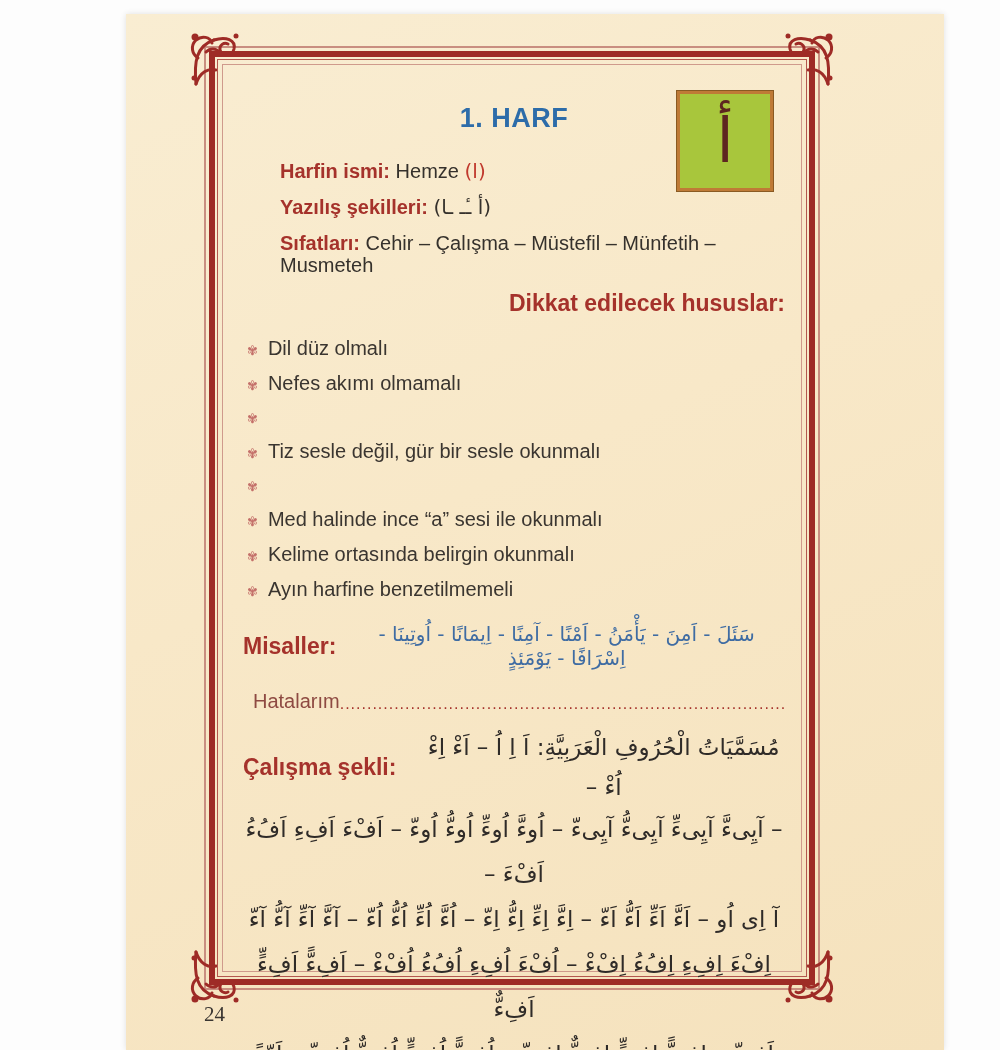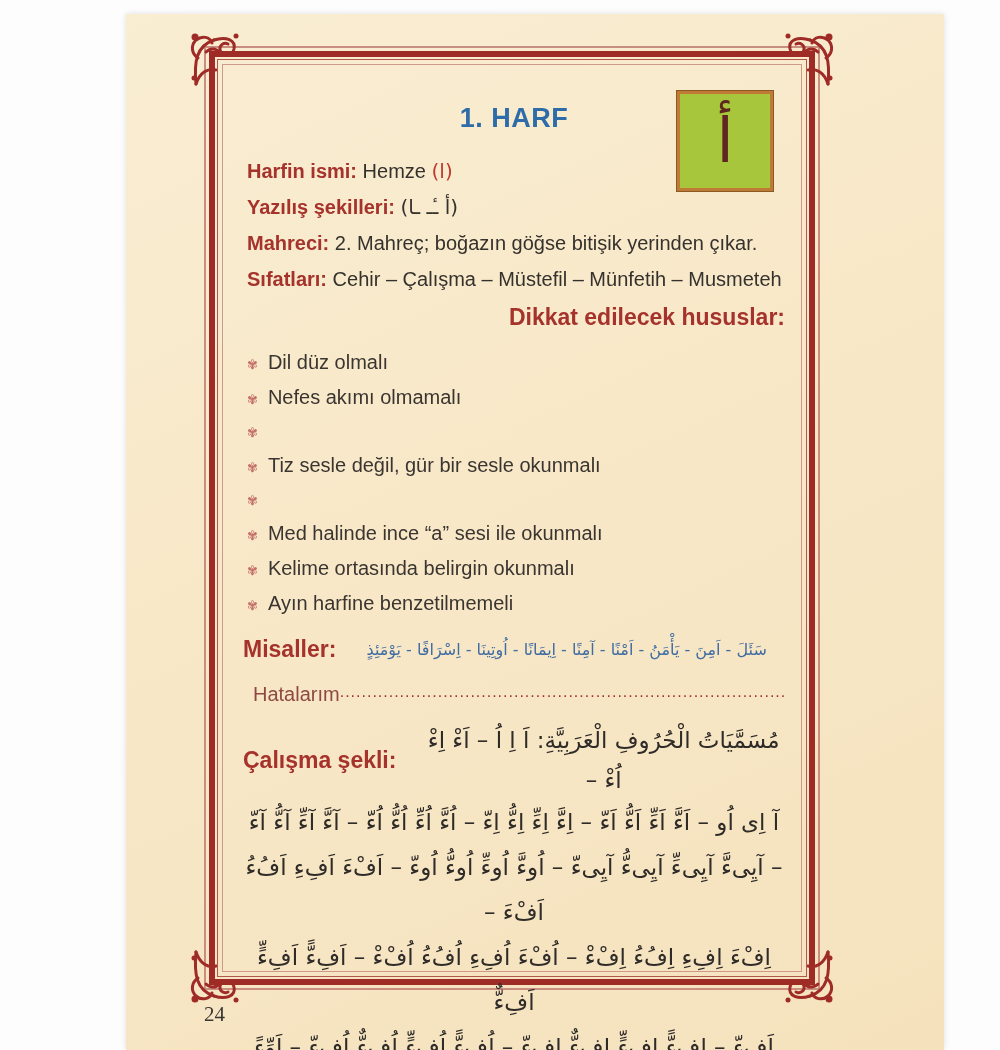--- a/index.html
+++ b/index.html
@@ -36,44 +36,44 @@
   .letterbox{
     position:absolute;top:26px;right:28px;width:96px;height:100px;
     background:#a8c63c;border:3px solid #bf7a36;outline:1px solid #8a5a22;
     display:flex;align-items:center;justify-content:center;box-sizing:border-box;
   }
   .letterbox .glyph{
     font-family:"DejaVu Sans",sans-serif;font-size:62px;color:#5d2620;line-height:1;
   }
 
   .info{margin:26px 0 0 4px;font-size:20px;color:#35312c;line-height:1.1;}
-  .info .row{margin-bottom:14px;}
+  .info .row{margin-bottom:14px;margin-left:33px;}
   .lbl{color:#a5322b;font-weight:bold;}
   .red{color:#c0392d;}
   .ar{font-family:"DejaVu Sans",sans-serif;}
 
   .sect-head{
     margin:10px 0 15px 0;font-size:23px;font-weight:bold;color:#a5322b;text-align:right;
   }
 
   ul.bullets{list-style:none;margin:10px 0 0 4px;padding:0;}
   ul.bullets li{
     display:flex;align-items:baseline;gap:10px;
     font-size:20px;color:#3a3530;line-height:33px;
   }
   .flower{font-size:13px;color:#c4706a;flex:0 0 auto;}
 
   .misaller{margin:14px 0 0 0;display:flex;align-items:center;gap:12px;}
   .misaller .lbl{font-size:23px;white-space:nowrap;}
   .misaller .arabic{
     flex:1;direction:rtl;text-align:center;color:#3f6ca3;
-    font-family:"DejaVu Sans",sans-serif;font-size:16px;
-  }
-
-  .hatalarim{margin:20px 0 0 10px;display:flex;align-items:flex-start;}
+    font-family:"DejaVu Sans",sans-serif;font-size:20px;
+  }
+
+  .hatalarim{margin:20px 0 0 10px;display:flex;align-items:flex-end;}
   .hatalarim .hlabel{font-size:20px;color:#8e4a42;white-space:nowrap;}
   .hatalarim .dots{
     flex:1;overflow:hidden;white-space:nowrap;color:#a5322b;
     font-size:16px;letter-spacing:1px;
   }
 
   .calisma{margin:14px 0 0 0;color:#2f2b28;}
   .calisma .first{display:flex;align-items:center;gap:26px;}
   .calisma .clabel{font-size:23px;font-weight:bold;color:#a5322b;white-space:nowrap;}
   .calisma .aline{
@@ -158,24 +158,20 @@
           <div class="row">
             <span class="lbl">Harfin ismi:</span>
             <span>Hemze</span>
             <span class="red ar">(ا)</span>
           </div>
           <div class="row">
             <span class="lbl">Yazılış şekilleri:</span>
             <span class="ar" dir="rtl">(أ ـٔـ ـا)</span>
           </div>
           <div class="row">
-            <span class="lbl">Mahreci:</span>
-            <span>2. Mahreç; boğazın göğse bitişik yerinden çıkar.</span>
-          </div>
-          <div class="row">
             <span class="lbl">Sıfatları:</span>
             <span>Cehir – Çalışma – Müstefil – Münfetih – Musmeteh</span>
           </div>
         </div>
 
         <h2 class="sect-head">Dikkat edilecek hususlar:</h2>
 
         <ul class="bullets">
           <li>
             <span class="flower">✾</span>
@@ -217,22 +213,22 @@
         <div class="hatalarim">
           <span class="hlabel">Hatalarım</span>
           <span class="dots">........................................................................................................................</span>
         </div>
 
         <div class="calisma">
           <div class="first">
             <span class="clabel">Çalışma şekli:</span>
             <span class="aline">مُسَمَّيَاتُ الْحُرُوفِ الْعَرَبِيَّةِ: اَ اِ اُ – اَءْ اِءْ اُءْ –</span>
           </div>
+          <div class="aline">– آيِىءَّ آيِىءِّ آيِىءُّ آيِىءّ – اُوءَّ اُوءِّ اُوءُّ اُوءّ – اَفْءَ اَفِءِ اَفُءُ اَفْءَ –</div>
           <div class="aline">آ اِى اُو – اَءَّ اَءِّ اَءُّ اَءّ – اِءَّ اِءِّ اِءُّ اِءّ – اُءَّ اُءِّ اُءُّ اُءّ – آءَّ آءِّ آءُّ آءّ</div>
-          <div class="aline">– آيِىءَّ آيِىءِّ آيِىءُّ آيِىءّ – اُوءَّ اُوءِّ اُوءُّ اُوءّ – اَفْءَ اَفِءِ اَفُءُ اَفْءَ –</div>
           <div class="aline">اِفْءَ اِفِءِ اِفُءُ اِفْءْ – اُفْءَ اُفِءِ اُفُءُ اُفْءْ – اَفِءًّ اَفِءٍّ اَفِءٌّ</div>
           <div class="aline">اَفِءّ – اِفِءًّ اِفِءٍّ اِفِءٌّ اِفِءّ – اُفِءًّ اُفِءٍّ اُفِءٌّ اُفِءّ – اَوِّءً اَوِّءٍ</div>
 
         </div>
 
       </div>
 
     </div>
     </div>
     </div>

